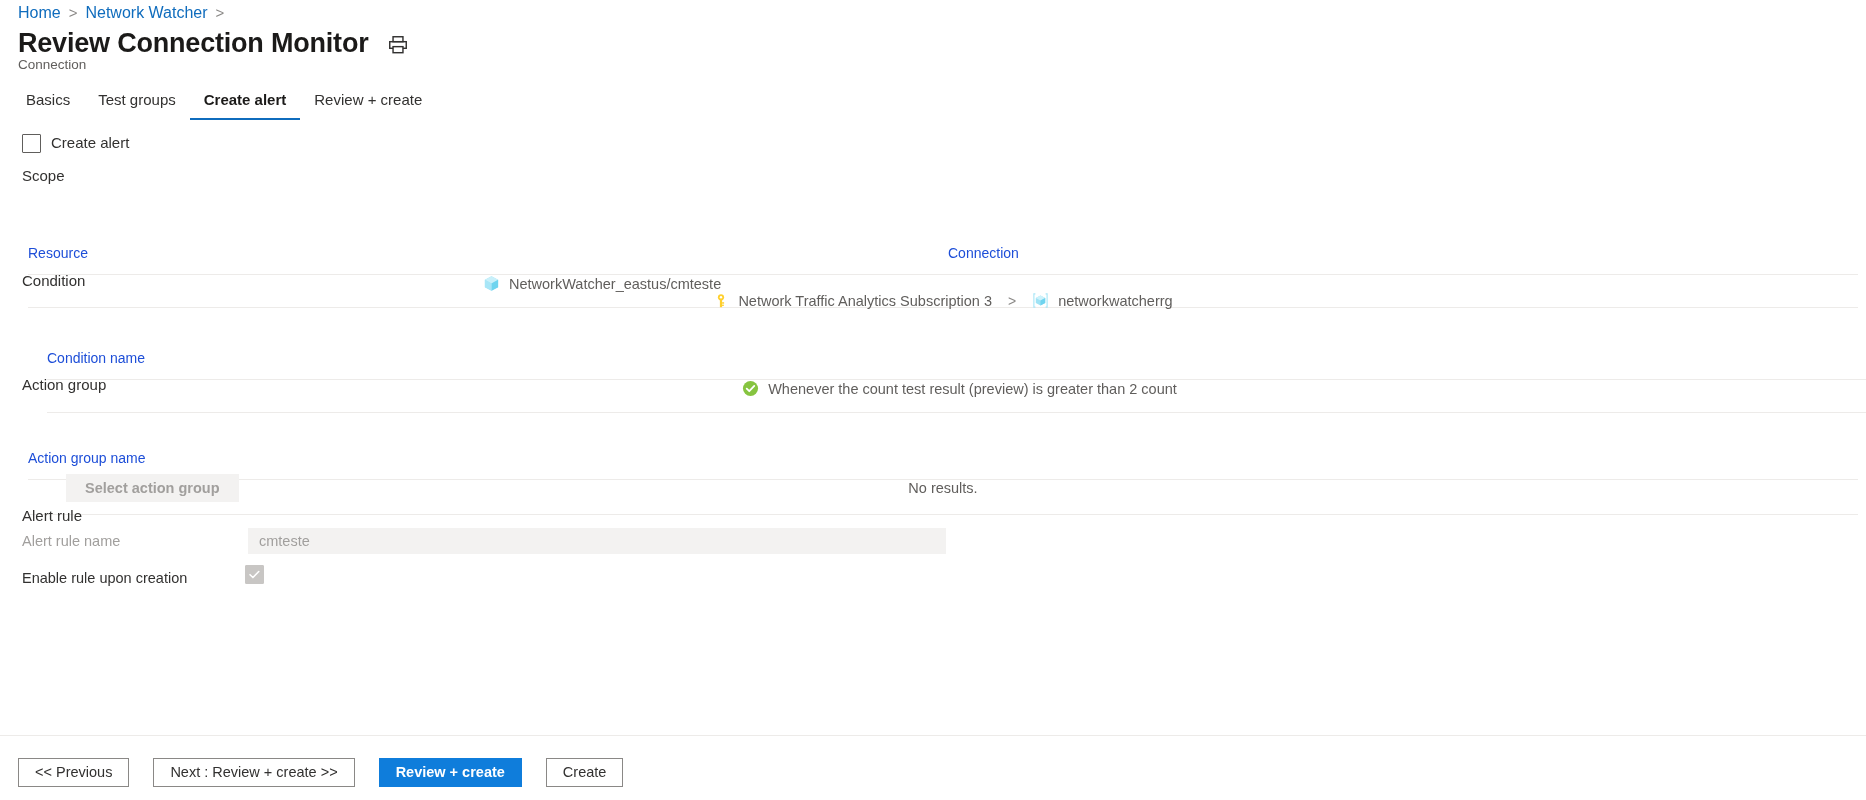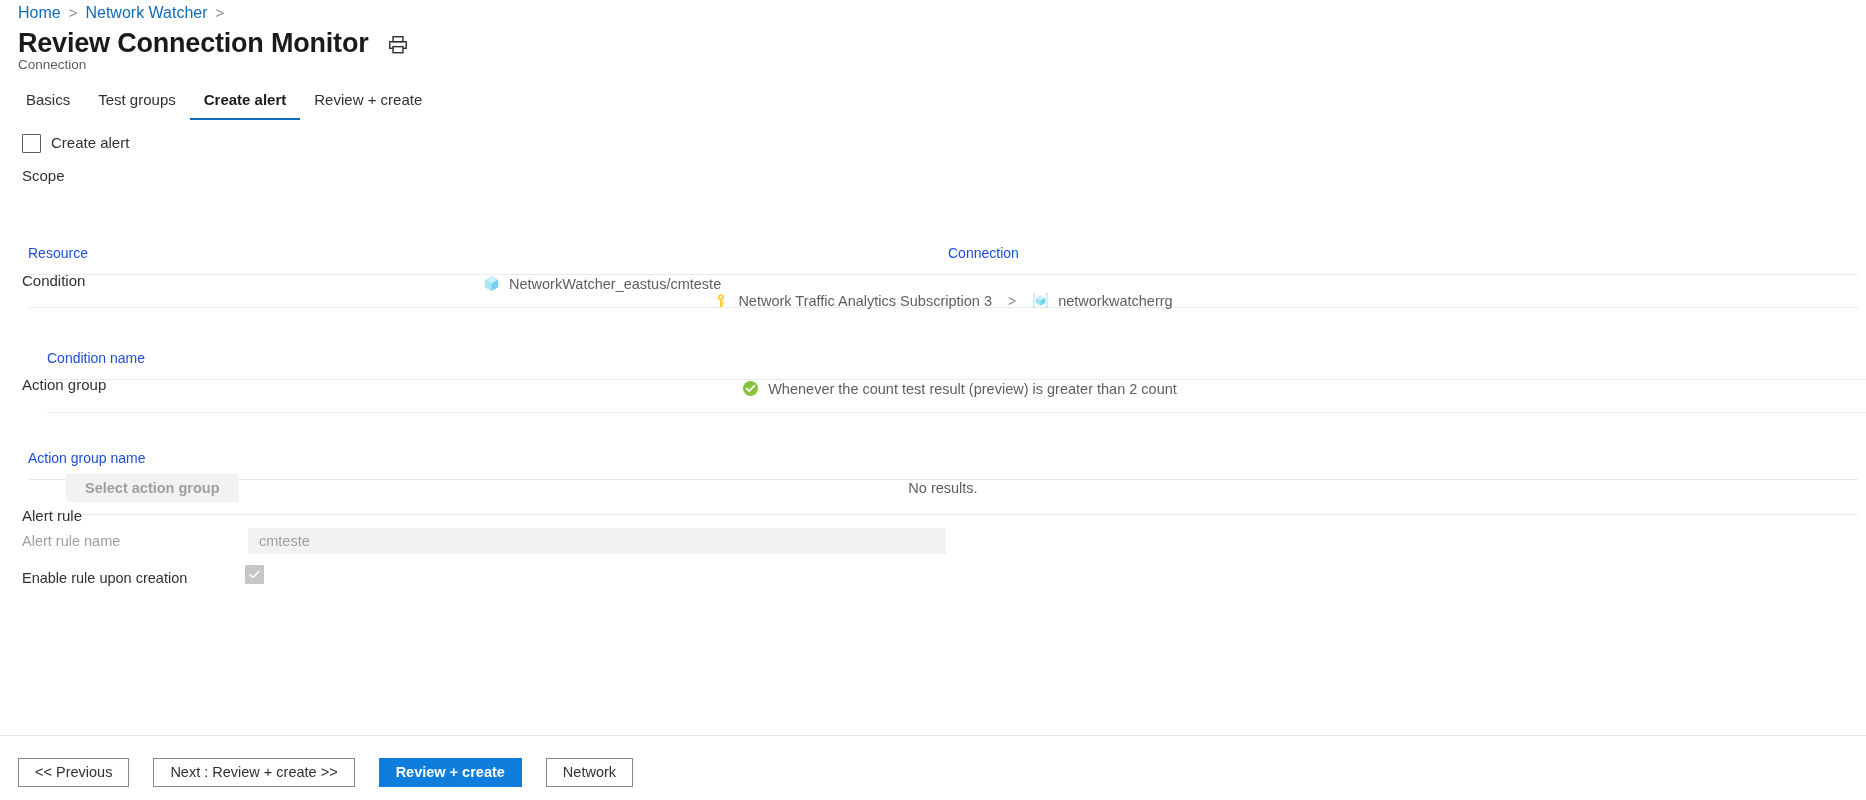--- a/index.html
+++ b/index.html
@@ -266,16 +266,16 @@
     <svg width="13" height="13" viewBox="0 0 14 14">
       <path d="M2.2,7.2 L5.3,10.3 L11.6,3.8" stroke="#ffffff" stroke-width="1.7" fill="none" stroke-linecap="round" stroke-linejoin="round"></path>
     </svg>
   </span>
 
   <div class="footer-sep"></div>
   <div class="footer">
     <button class="fbtn">&lt;&lt; Previous</button>
     <button class="fbtn">Next : Review + create &gt;&gt;</button>
     <button class="fbtn primary">Review + create</button>
-    <button class="fbtn">Network</button>
+    <button class="fbtn">Create</button>
   </div>
 
 </div>
 
 </body></html>

